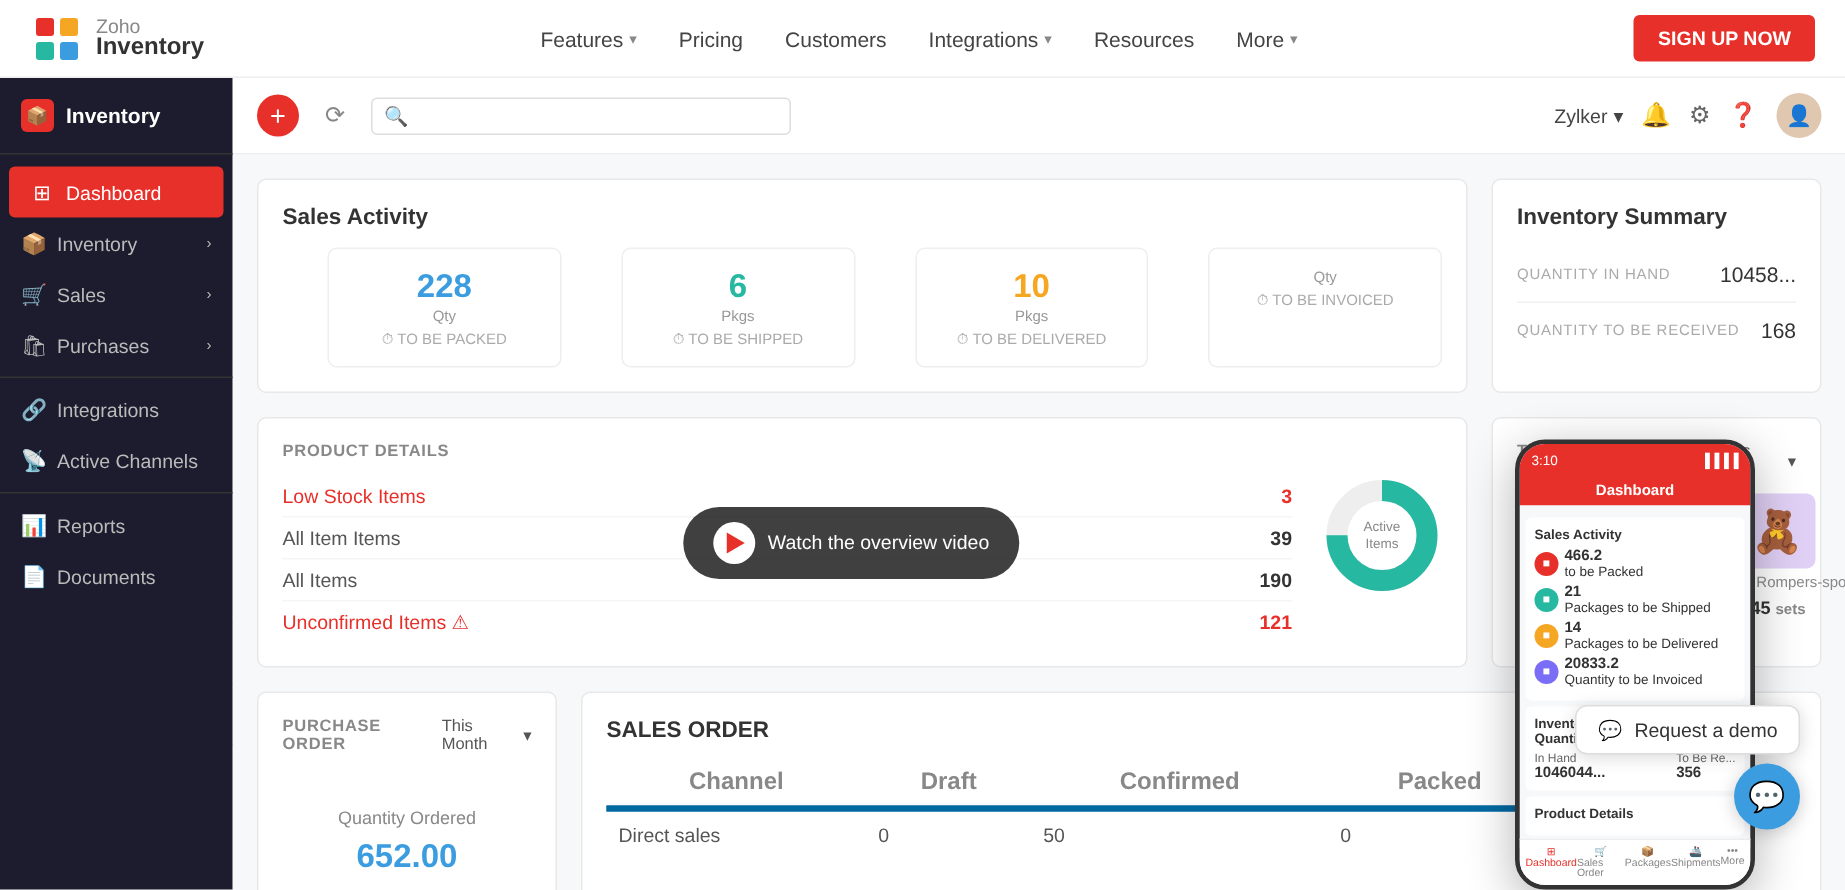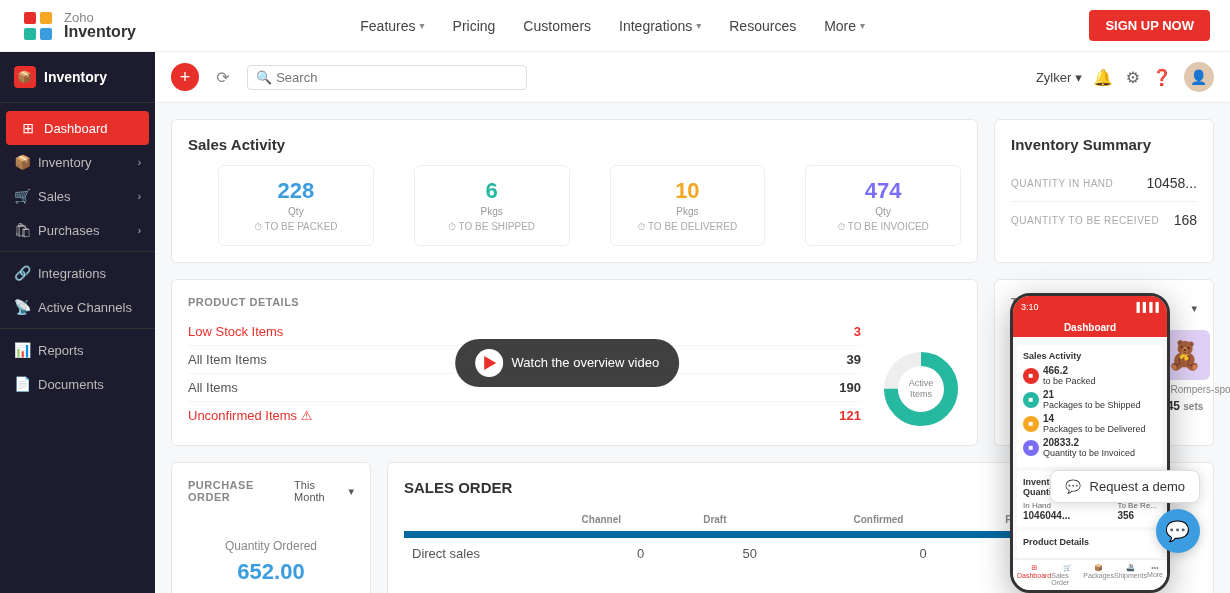--- a/index.html
+++ b/index.html
@@ -129,21 +129,21 @@
       padding: 16px; flex: 1;
     }
     .pd-row { display: flex; justify-content: space-between; align-items: center; padding: 6px 0; border-bottom: 1px solid #f5f5f5; font-size: 13px; color: #555; }
     .pd-row:last-child { border-bottom: none; }
     .pd-label { color: #e8302a; }
     .pd-val { font-weight: 600; color: #333; }
     .pd-val.red { color: #e8302a; }
     .pd-section-title { font-size: 11px; font-weight: 700; color: #888; text-transform: uppercase; letter-spacing: 0.5px; margin-bottom: 10px; }
     .pd-middle { display: flex; gap: 20px; }
     .pd-left { flex: 1; }
-    .pd-right { display: flex; flex-direction: column; align-items: center; justify-content: flex-end; }
+    .pd-right { display: flex; flex-direction: column; align-items: center; justify-content: flex-start; }
     .donut-wrap { position: relative; width: 80px; height: 80px; }
     .donut-label { position: absolute; top: 50%; left: 50%; transform: translate(-50%, -50%); text-align: center; font-size: 10px; color: #888; line-height: 1.2; }
 
     .top-selling {
       background: #fff; border-radius: 6px; border: 1px solid #e8e8e8;
       padding: 16px; width: 220px; flex-shrink: 0;
     }
     .ts-header { display: flex; justify-content: space-between; align-items: center; margin-bottom: 10px; }
     .ts-filter { font-size: 11px; color: #555; display: flex; align-items: center; gap: 3px; cursor: pointer; }
     .ts-items { display: flex; gap: 10px; }
@@ -162,21 +162,21 @@
     .po-filter { font-size: 11px; color: #555; display: flex; align-items: center; gap: 3px; cursor: pointer; }
     .po-content { text-align: center; padding: 20px 0; }
     .po-label { font-size: 12px; color: #888; margin-bottom: 6px; }
     .po-value { font-size: 22px; font-weight: 700; color: #3b9de0; }
 
     .sales-order {
       background: #fff; border-radius: 6px; border: 1px solid #e8e8e8;
       padding: 16px; flex: 1;
     }
     .so-table { width: 100%; border-collapse: collapse; margin-top: 10px; }
-    .so-table th { font-size: 10px; color: #888; text-align: right; padding: 6px 8px; border-bottom: 7px solid #0369a1; }
+    .so-table th { font-size: 16px; color: #888; text-align: center; padding: 6px 8px; border-bottom: 4px solid #0369a1; }
     .so-table td { font-size: 13px; color: #555; padding: 8px 8px; border-bottom: 1px solid #f5f5f5; }
     .so-table tr:last-child td { border-bottom: none; }
 
     
     .phone-overlay {
       position: fixed; bottom: 0; right: 60px;
       width: 160px; height: 300px; z-index: 50;
     }
     .phone-frame {
       width: 160px; height: 300px; background: #1a1a2e; border-radius: 20px;
@@ -335,21 +335,20 @@
       </div>
     </aside>
 
     <div class="content-area">
 
       <div class="content-topbar">
         <div class="topbar-add-btn">+</div>
         <div class="topbar-history">⟳</div>
         <div class="search-bar">
           <span class="search-icon">🔍</span>
-          <input type="text" placeholder="Search" style="">
         </div>
         <div class="topbar-spacer"></div>
         <div class="topbar-right">
           <div class="topbar-username">
             <span>Zylker</span>
             <span>▾</span>
           </div>
           <span class="topbar-icon">🔔</span>
           <span class="topbar-icon">⚙</span>
           <span class="topbar-icon">❓</span>
@@ -373,21 +372,20 @@
                 <div class="stat-value teal">6</div>
                 <div class="stat-label">Pkgs</div>
                 <div class="stat-sub">⏱ TO BE SHIPPED</div>
               </div>
               <div class="stat-card">
                 <div class="stat-value orange">10</div>
                 <div class="stat-label">Pkgs</div>
                 <div class="stat-sub">⏱ TO BE DELIVERED</div>
               </div>
               <div class="stat-card">
-                <div class="stat-value purple">474</div>
                 <div class="stat-label">Qty</div>
                 <div class="stat-sub">⏱ TO BE INVOICED</div>
               </div>
             </div>
           </div>
 
           <div class="inventory-summary">
             <div class="section-title">Inventory Summary</div>
             <div class="inv-row">
               <span class="inv-key">QUANTITY IN HAND</span>

